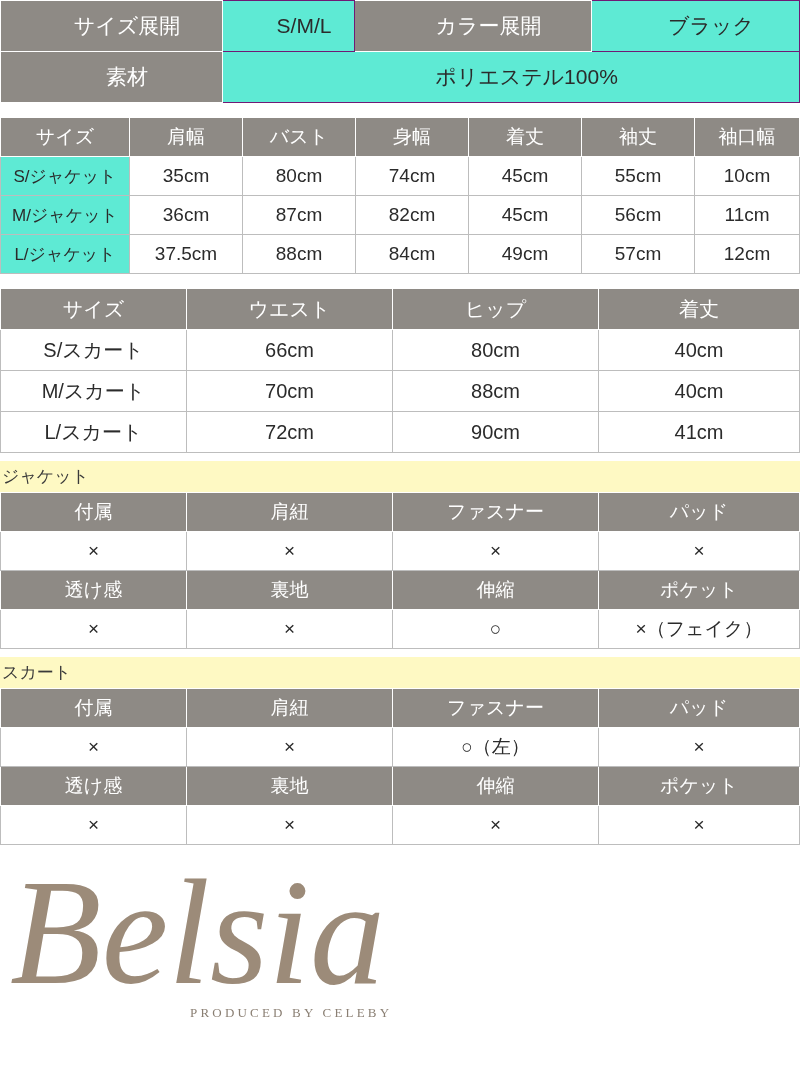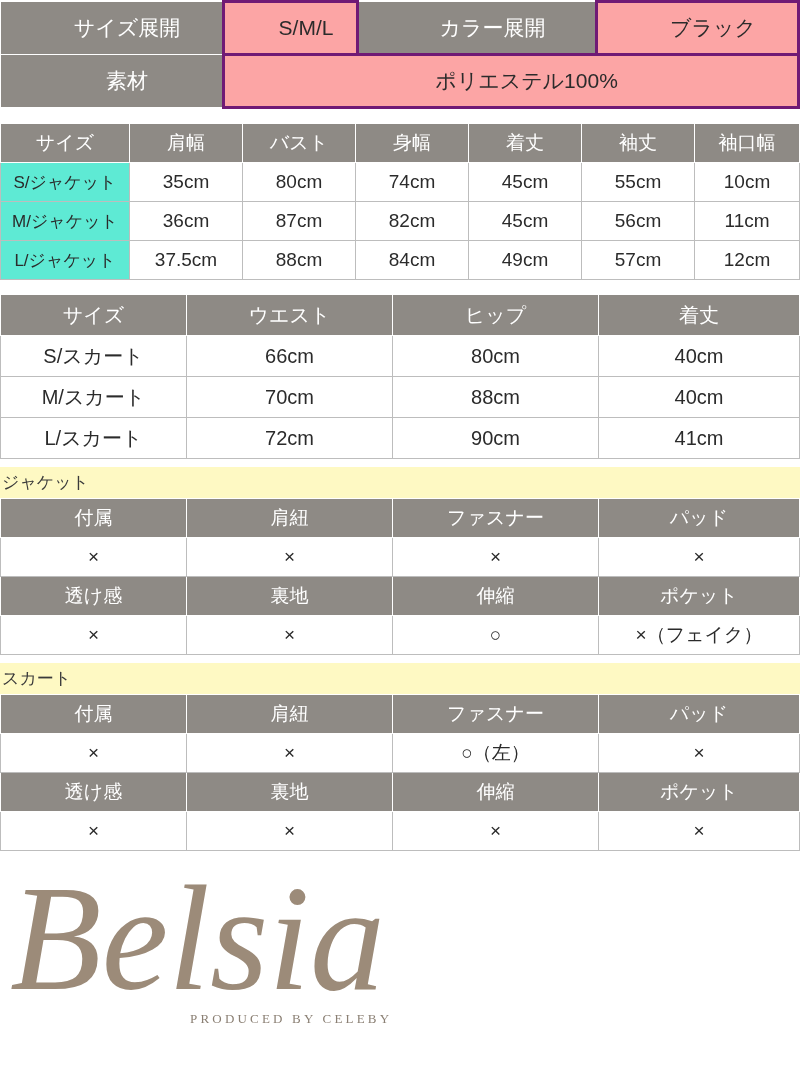--- a/index.html
+++ b/index.html
@@ -42,24 +42,24 @@
     font-size: 20px;
   }
   
   .t-top td { height: 50px; padding-left: 31px; }
   .t-top .lbl {
     background: #8e8a85;
     color: #ffffff;
     font-size: 21px;
   }
   .t-top .val {
-    background: #fca5a5;
+    background: #5eead4;
     color: #2b2b2b;
     font-size: 21px;
-    border: 3px solid #701a75;
+    border: 1px solid #701a75;
   }
   .spacer-sm { height: 8px; }
   .spacer-md { height: 14px; }
   
   .t-jk td { height: 38px; font-size: 19px; }
   .t-jk .rowhdr {
     background: #5eead4;
     font-size: 17px;
     border: 1px solid #bdbdbd;
   }

